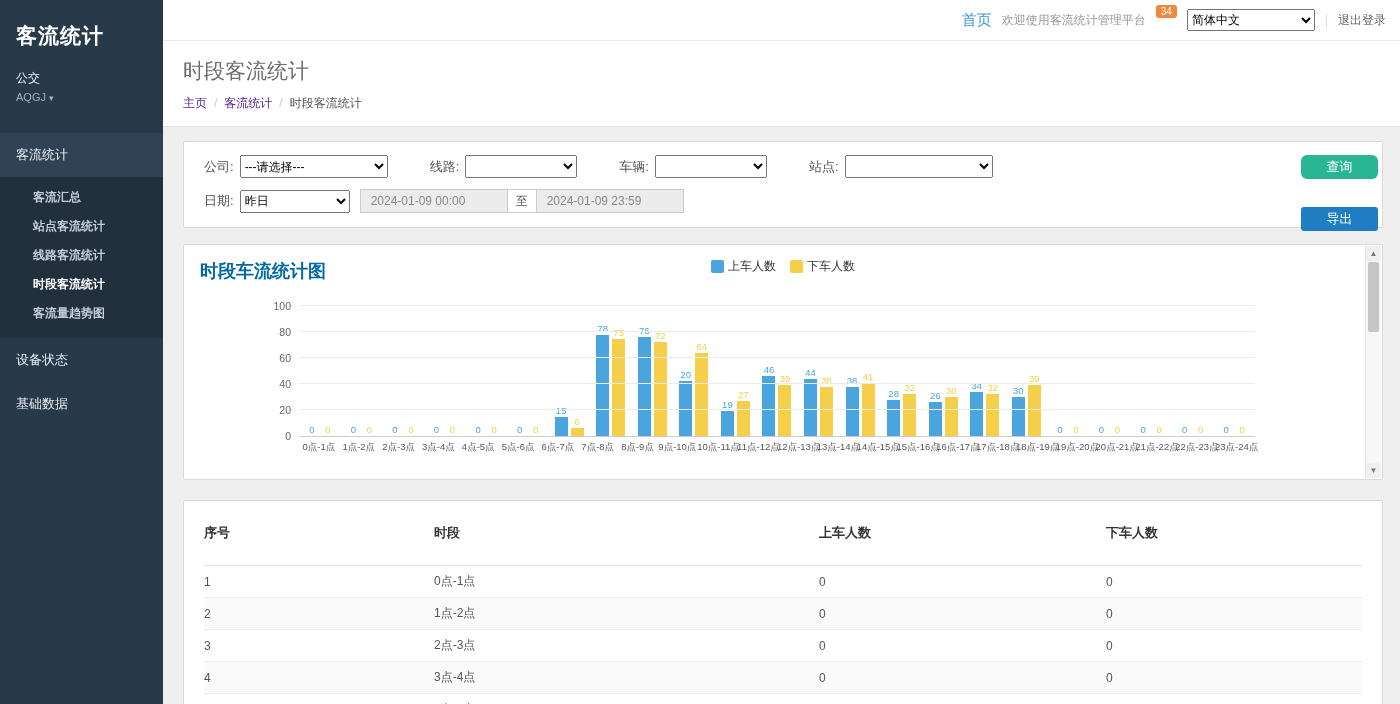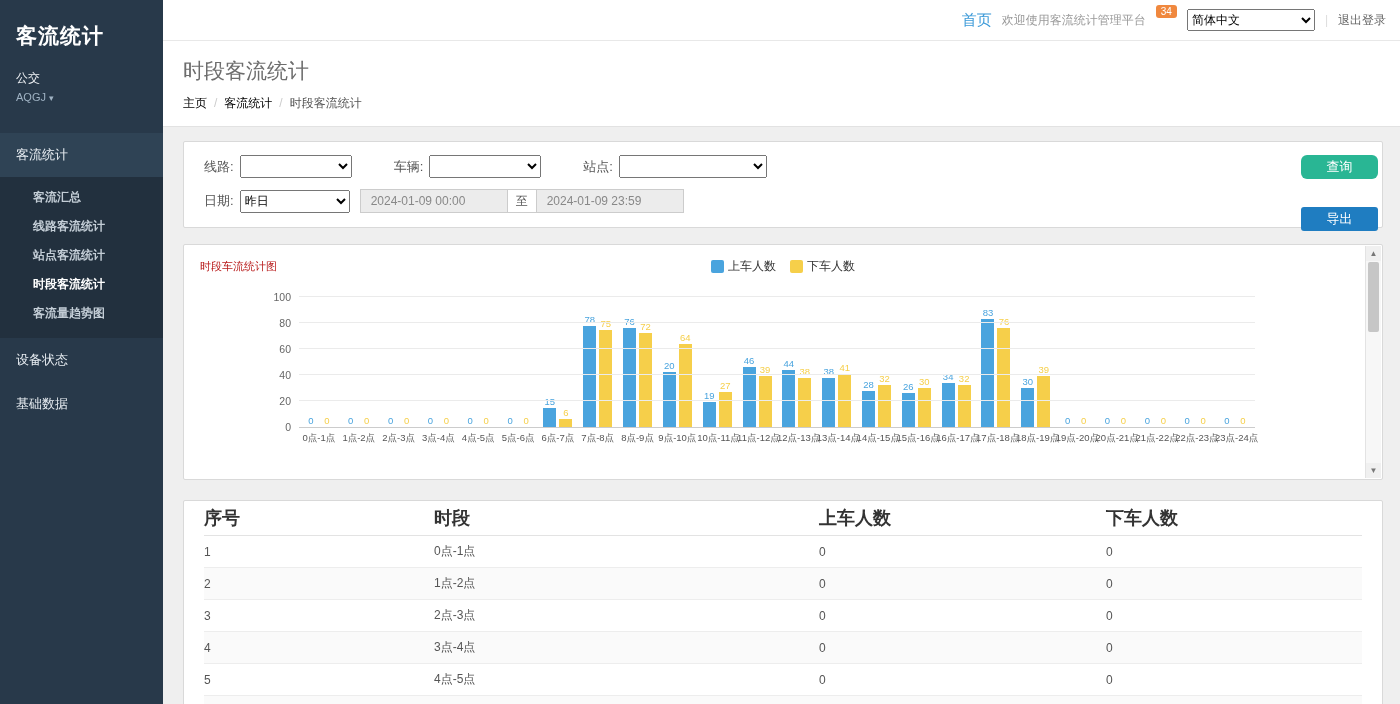--- a/index.html
+++ b/index.html
@@ -32,21 +32,21 @@
   .home-link { color:#3a99d8; font-size:15px; cursor:pointer; }
   .welcome { color:#999; font-size:12px; }
   .badge { background:#f0883e; color:#fff; font-size:10px; border-radius:3px; padding:1px 5px; transform:translateY(-9px); }
   .lang-select { font-size:12px; height:22px; width:128px; }
   .top-sep { color:#ddd; font-size:12px; }
   .logout-link { color:#666; font-size:12px; cursor:pointer; }
 
   .page-head { background:#fff; padding:16px 20px 14px 20px; border-bottom:1px solid #e2e2e2; flex:none; }
   .page-title { font-size:21px; color:#6d6d6d; font-weight:normal; }
   .breadcrumb { margin-top:10px; font-size:12px; color:#999; }
-  .bc-item { color:#000000; cursor:pointer; }
+  .bc-item { color:#4c1d95; cursor:pointer; }
   .bc-item.current { color:#555; cursor:default; }
   .bc-sep { margin:0 7px; color:#ccc; }
 
   .content { flex:1; padding:14px 17px 0 20px; overflow:hidden; }
   .card { background:#fff; border:1px solid #d9d9d9; border-radius:2px; }
 
   
   .filter-card { position:relative; padding:13px 14px 14px 20px; margin-bottom:16px; }
   .filter-row { display:flex; align-items:center; }
   .filter-row + .filter-row { margin-top:11px; }
@@ -64,21 +64,21 @@
   .range-sep {
     height:24px; line-height:22px; padding:0 8px; border:1px solid #ccc; border-left:none; border-right:none;
     background:#fff; color:#555; font-size:12px; display:inline-block;
   }
   .btn { display:block; width:77px; height:24px; border:none; border-radius:3px; color:#fff; font-size:13px; cursor:pointer; font-family:inherit; }
   .btn-query { position:absolute; right:-4px; top:13px; background:#29b694; margin-right:8px;border-radius:6px; }
   .btn-export { position:absolute; right:-4px; top:45px; background:#1f7dc1; margin-right:8px;margin-top:20px; }
 
   
   .chart-card { position:relative; height:236px; margin-bottom:20px; padding-right:17px; }
-  .chart-title { font-size:11px; font-weight:normal; color:#b91c1c; padding:14px 0 0 16px; }
+  .chart-title { font-size:18px; font-weight:bold; color:#0369a1; padding:14px 0 0 16px; }
   .chart-legend { position:absolute; top:13px; left:50%; transform:translateX(-50%); display:flex; gap:14px; align-items:center; }
   .legend-item { display:flex; align-items:center; gap:4px; cursor:pointer; }
   .legend-swatch { width:13px; height:13px; border-radius:2px; display:inline-block; }
   .legend-label { font-size:12px; color:#333; }
 
   .chart-plot { position:relative; height:130px; margin:24px 110px 0 115px; border-bottom:1px solid #ccc; }
   .gridline { position:absolute; left:0; right:0; height:1px; background:#ebebeb; }
   .ytick { position:absolute; left:-34px; width:26px; text-align:right; font-size:10.5px; color:#666; }
   .bars-layer { position:absolute; left:0; right:0; bottom:0; top:0; display:flex; align-items:flex-end; }
   .bar-group { flex:1; display:flex; align-items:flex-end; justify-content:center; gap:3px; min-width:0; }
@@ -90,40 +90,40 @@
 
   .vscrollbar { position:absolute; top:1px; right:1px; bottom:1px; width:16px; background:#f7f7f7; border-left:1px solid #e3e3e3; }
   .vs-arrow { height:15px; text-align:center; font-size:8px; color:#777; line-height:15px; cursor:pointer; background:#f0f0f0; }
   .vs-arrow.down { position:absolute; bottom:0; left:0; right:0; }
   .vs-thumb { position:absolute; top:16px; left:2px; right:2px; height:70px; background:#c6c6c6; border-radius:2px; cursor:pointer; }
 
   
   .table-card { padding:0 20px; min-height:230px; }
   .tr, .table-header-row { display:grid; grid-template-columns:230px 385px 287px 1fr; align-items:center; }
   .table-header-row { border-bottom:1px solid #e3e3e3; }
-  .th { font-size:18px; font-weight:bold; color:#333; padding:5px 0; }
+  .th { font-size:13px; font-weight:bold; color:#333; padding:23px 0; }
   .tr { border-bottom:1px solid #ededed; }
   .tr.alt { background:#fafafa; }
   .td { font-size:12px; color:#555; padding:7px 0; }
 </style>
 </head>
 <body>
 
 <aside class="sidebar">
   <div class="brand">客流统计</div>
   <div class="org-name">公交</div>
   <div class="org-code">
     <span>AQGJ</span><span class="caret">▾</span>
   </div>
   <nav class="nav">
     <div class="menu-header active-section">客流统计</div>
     <div class="submenu">
         <div class="submenu-item">客流汇总</div>
+        <div class="submenu-item">站点客流统计</div>
         <div class="submenu-item">线路客流统计</div>
-        <div class="submenu-item">站点客流统计</div>
         <div class="submenu-item active">时段客流统计</div>
         <div class="submenu-item">客流量趋势图</div>
       </div>
     <div class="menu-header">设备状态</div>
     <div class="menu-header">基础数据</div>
   </nav>
 </aside>
 
 <div class="main">
 
@@ -140,20 +140,26 @@
 
   <div class="page-head">
     <h1 class="page-title">时段客流统计</h1>
     <div class="breadcrumb"><span class="bc-item">主页</span><span class="bc-sep">/</span><span class="bc-item">客流统计</span><span class="bc-sep">/</span><span class="bc-item current">时段客流统计</span></div>
   </div>
 
   <div class="content">
 
     <div class="card filter-card">
       <div class="filter-row">
+        <div class="f-group">
+          <span class="f-label">公司:</span>
+          <select class="f-select sel-company">
+            <option>---请选择---</option>
+          </select>
+        </div>
         <div class="f-group">
           <span class="f-label">线路:</span>
           <select class="f-select sel-line"></select>
         </div>
         <div class="f-group">
           <span class="f-label">车辆:</span>
           <select class="f-select sel-vehicle"></select>
         </div>
         <div class="f-group">
           <span class="f-label">站点:</span>
@@ -351,30 +357,20 @@
               </div>
             </div>
             <div class="bar-group">
               <div class="barwrap">
                 <div class="bar-value" style="color: rgb(74, 164, 222);">34</div>
                 <div class="bar" style="background: rgb(74, 164, 222); height: 44.2px;"></div>
               </div>
               <div class="barwrap">
                 <div class="bar-value" style="color: rgb(246, 207, 74);">32</div>
                 <div class="bar" style="background: rgb(246, 207, 74); height: 41.6px;"></div>
-              </div>
-            </div>
-            <div class="bar-group">
-              <div class="barwrap">
-                <div class="bar-value" style="color: rgb(74, 164, 222);">83</div>
-                <div class="bar" style="background: rgb(74, 164, 222); height: 107.9px;"></div>
-              </div>
-              <div class="barwrap">
-                <div class="bar-value" style="color: rgb(246, 207, 74);">76</div>
-                <div class="bar" style="background: rgb(246, 207, 74); height: 98.8px;"></div>
               </div>
             </div>
             <div class="bar-group">
               <div class="barwrap">
                 <div class="bar-value" style="color: rgb(74, 164, 222);">30</div>
                 <div class="bar" style="background: rgb(74, 164, 222); height: 39px;"></div>
               </div>
               <div class="barwrap">
                 <div class="bar-value" style="color: rgb(246, 207, 74);">39</div>
                 <div class="bar" style="background: rgb(246, 207, 74); height: 50.7px;"></div>

